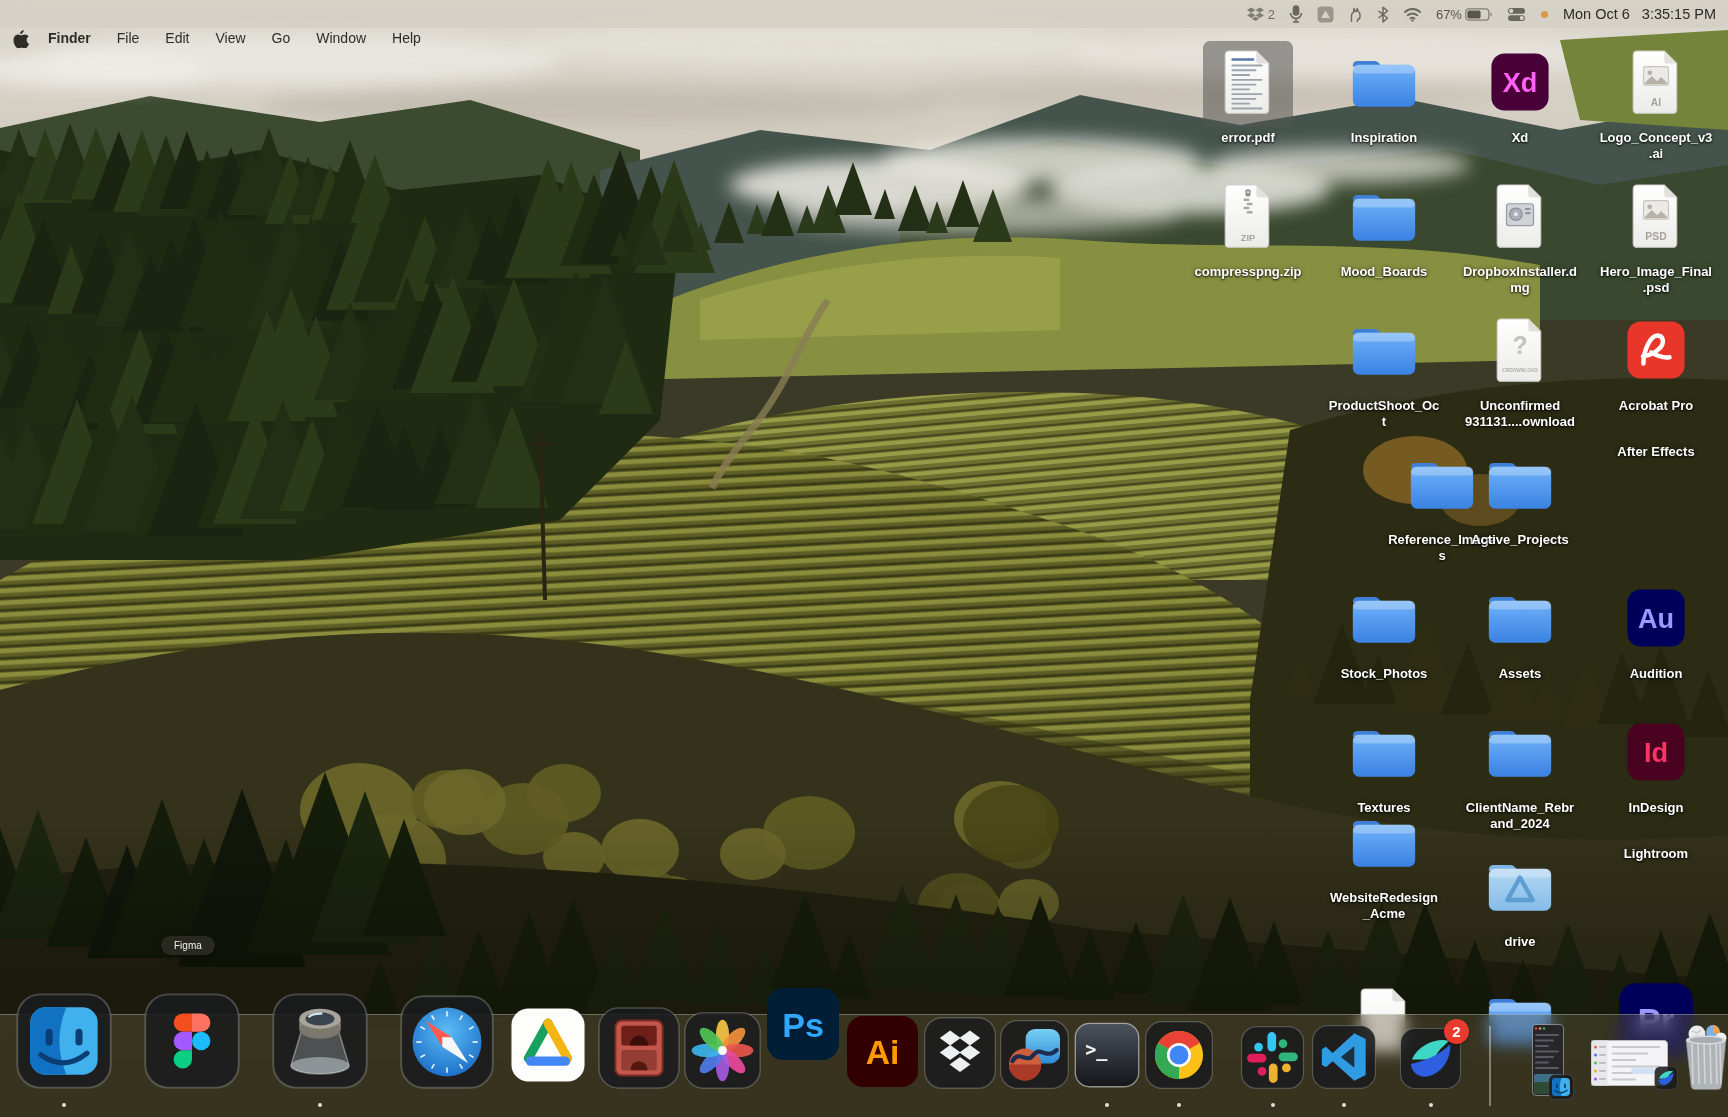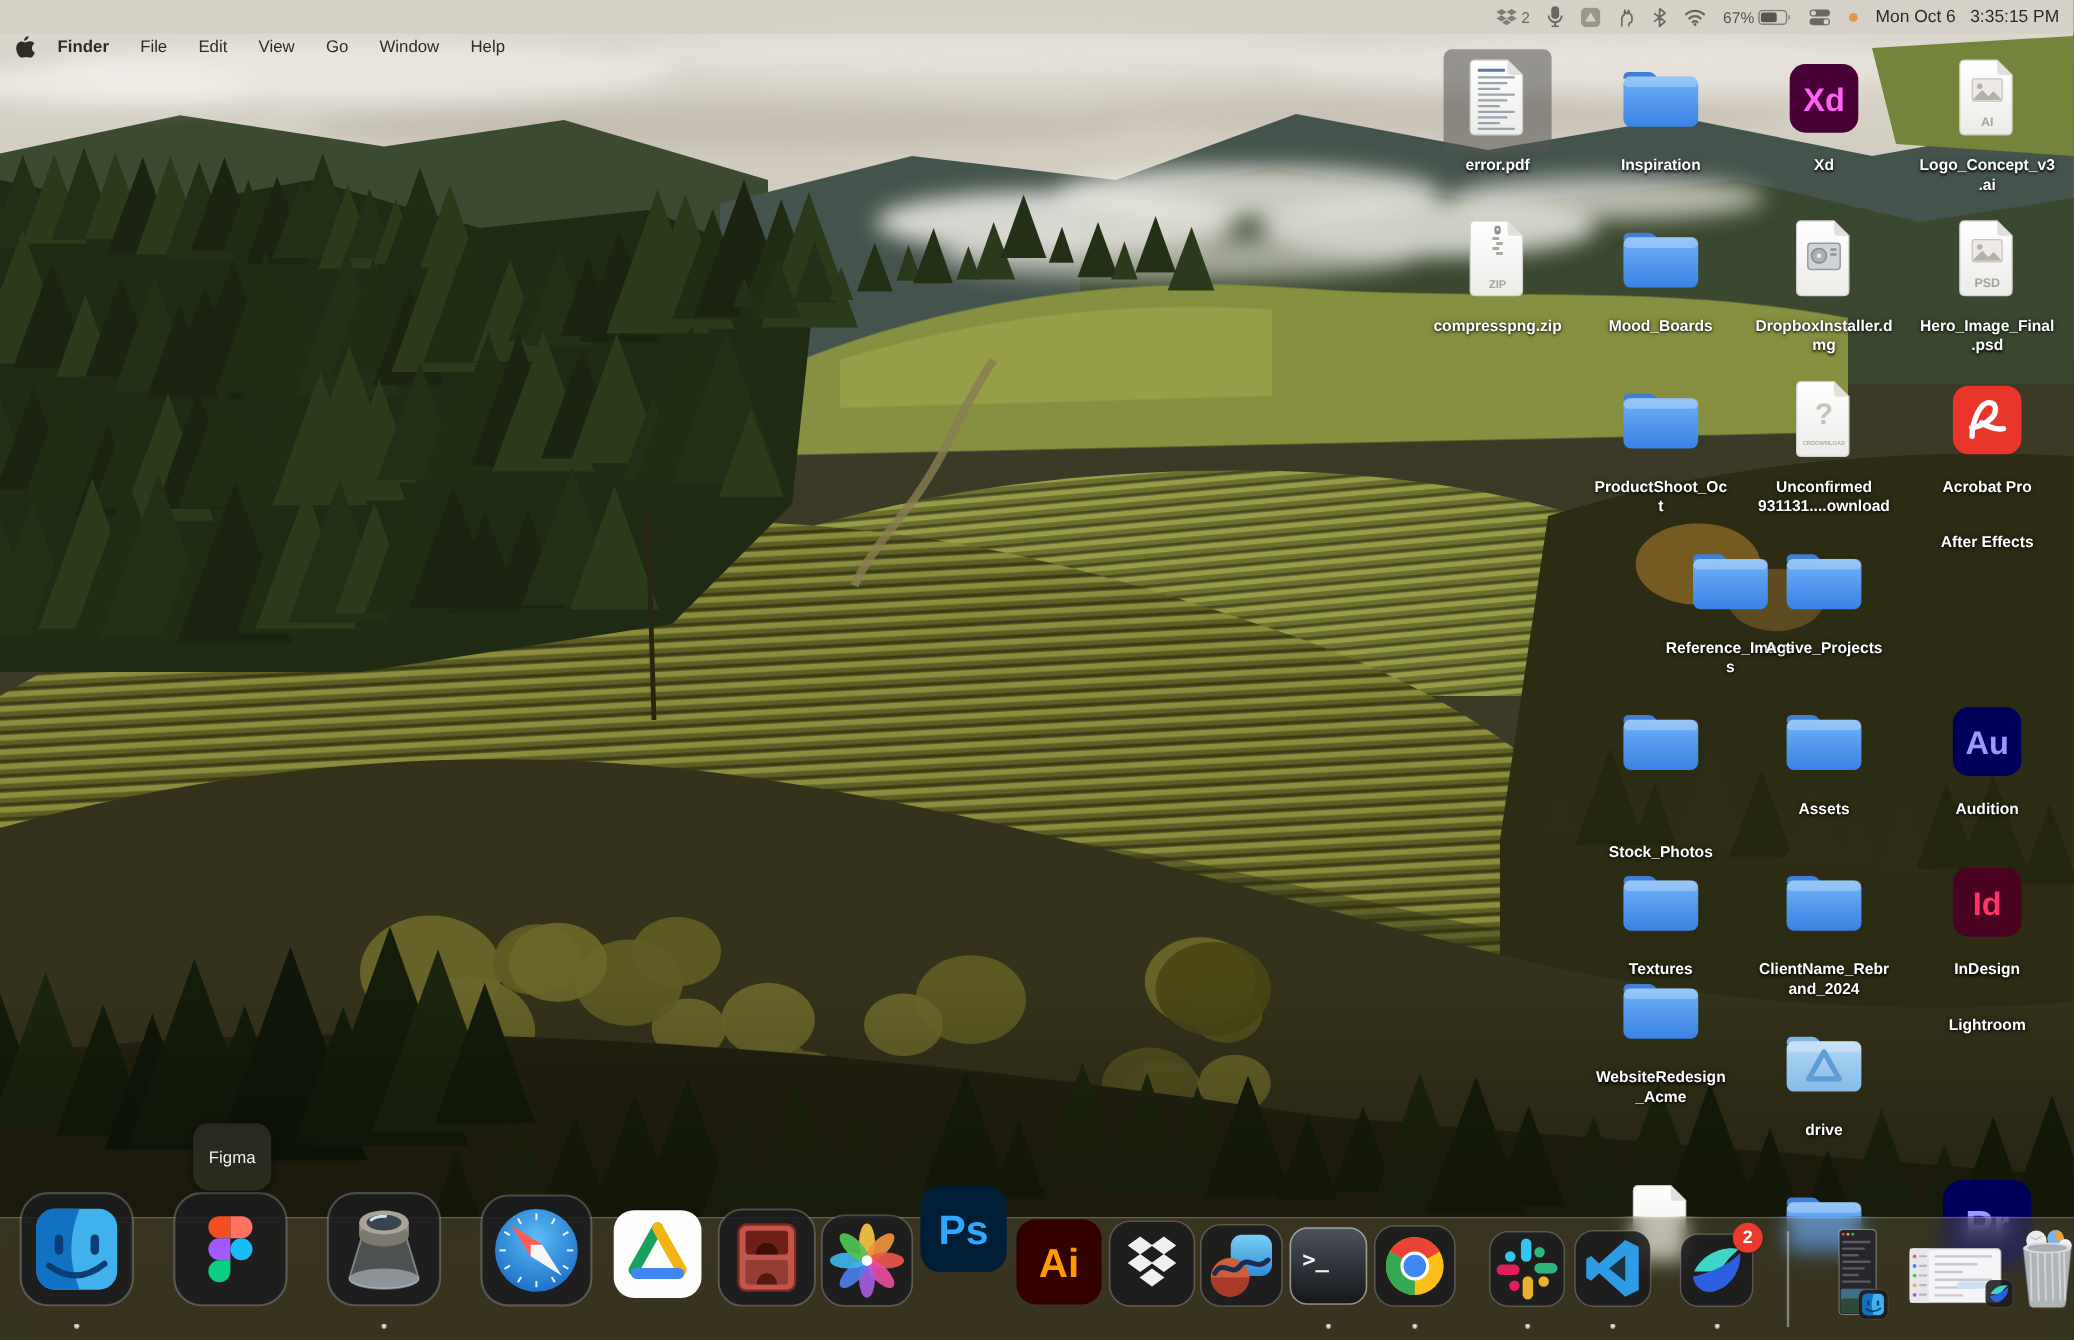--- a/index.html
+++ b/index.html
@@ -43,21 +43,21 @@
     background:rgba(255,255,255,0.85);top:1103px;z-index:13;}
   .dock-badge{position:absolute;min-width:25px;height:25px;border-radius:13px;
     background:#e83b2d;color:#fff;font-size:15px;font-weight:700;
     display:flex;align-items:center;justify-content:center;padding:0 7px;box-sizing:border-box;
     box-shadow:0 1px 2px rgba(0,0,0,.4);z-index:14;}
   #dock-divider{position:absolute;width:1.5px;background:rgba(255,255,255,0.38);z-index:12;}
   .minwin{position:absolute;z-index:12;}
   .minwin .mw-badge{position:absolute;right:-10px;bottom:-4px;}
 
   #tooltip{position:absolute;z-index:50;background:rgba(44,44,34,0.88);color:#f2f2ee;
-    font-size:14px;padding:20px 13px;border-radius:13px;
+    font-size:10px;padding:4px 13px;border-radius:13px;
     box-shadow:0 2px 6px rgba(0,0,0,.4);}
 </style>
 </head>
 <body>
 
 <div id="wallpaper">
 <svg width="1728" height="1117" viewBox="0 0 1728 1117">
   <defs>
     <linearGradient id="skyG" x1="0" y1="0" x2="0" y2="1">
       <stop offset="0" stop-color="#ddd9d0"></stop>
@@ -604,21 +604,21 @@
     <path d="M6,14 q0,-5 5,-5 h17 q3,0 5,2.5 l3,3.5 h-30 z" fill="#3f7fd6"></path>
     <rect x="6" y="13" width="64" height="43" rx="6.5" fill="url(#fgrad)"></rect>
     <rect x="6" y="13" width="64" height="9" rx="4.5" fill="rgba(255,255,255,0.28)"></rect>
           </svg></div>
       </div>
      <div class="di-label">Active_Projects</div>
     </div>
     <div class="di-cell" style="left: 1590px; top: 442px;">
      <div class="di-label">After Effects</div>
     </div>
-    <div class="di-cell" style="left: 1318px; top: 576px; gap: 36px;">
+    <div class="di-cell" style="left: 1318px; top: 576px;">
       <div class="di-iconwrap">
      <div class="di-icon"><svg width="74" height="60.68" viewBox="0 0 76 62">
     <path d="M6,14 q0,-5 5,-5 h17 q3,0 5,2.5 l3,3.5 h-30 z" fill="#3f7fd6"></path>
     <rect x="6" y="13" width="64" height="43" rx="6.5" fill="url(#fgrad)"></rect>
     <rect x="6" y="13" width="64" height="9" rx="4.5" fill="rgba(255,255,255,0.28)"></rect>
           </svg></div>
       </div>
      <div class="di-label">Stock_Photos</div>
     </div>
     <div class="di-cell" style="left: 1454px; top: 576px;">

